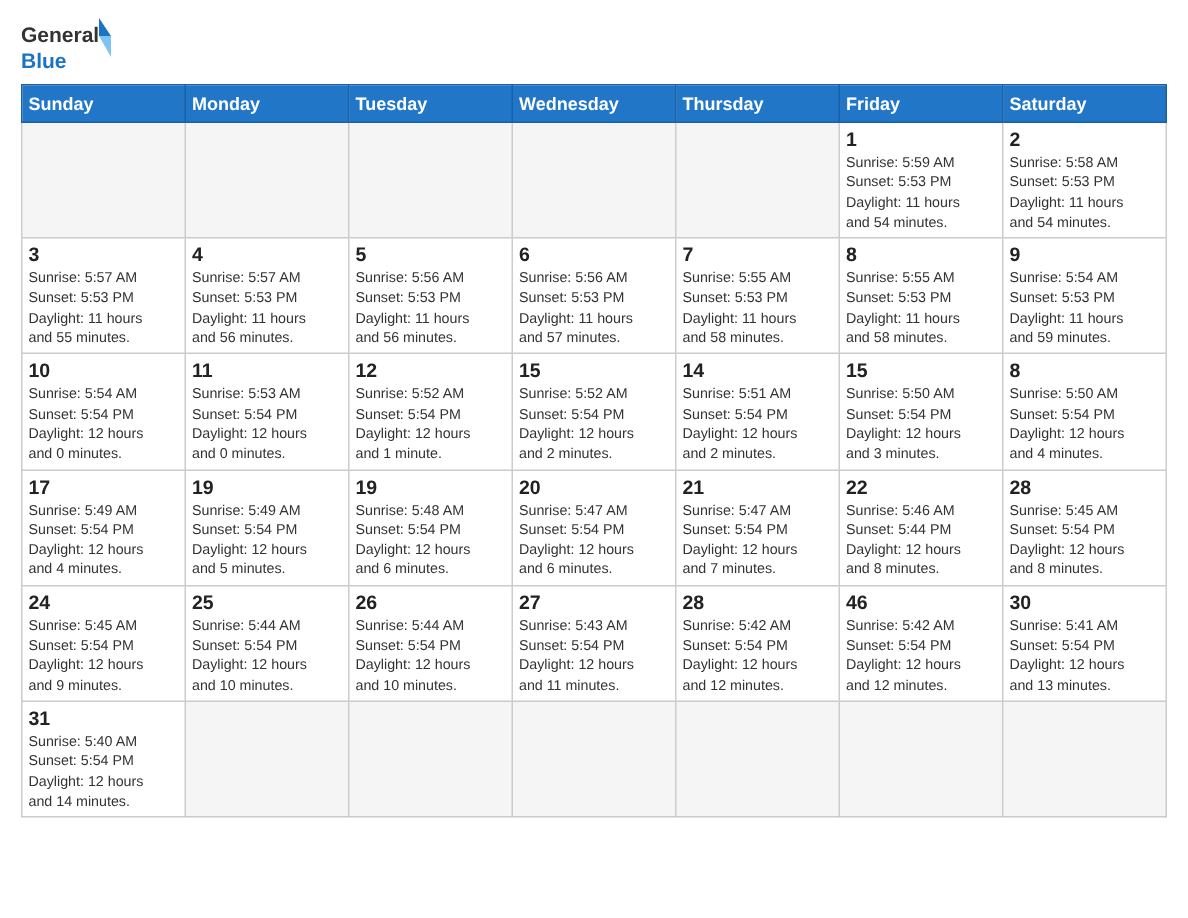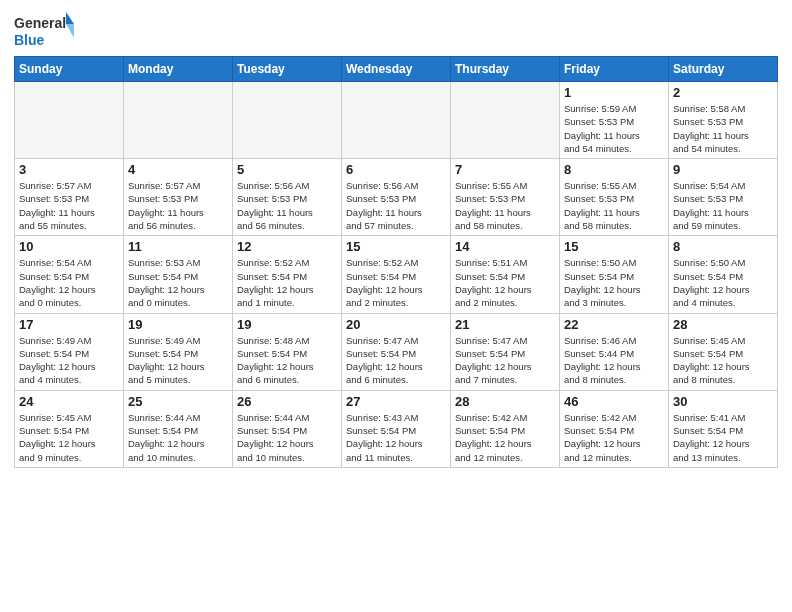--- a/index.html
+++ b/index.html
@@ -330,15 +330,30 @@
 and 12 minutes.</div>
           </td>
           <td>
             <span class="day-number">30</span>
             <div class="day-info" style="white-space: pre-line;">Sunrise: 5:41 AM
 Sunset: 5:54 PM
 Daylight: 12 hours
 and 13 minutes.</div>
           </td>
         </tr>
+        <tr>
+          <td>
+            <span class="day-number">31</span>
+            <div class="day-info" style="white-space: pre-line;">Sunrise: 5:40 AM
+Sunset: 5:54 PM
+Daylight: 12 hours
+and 14 minutes.</div>
+          </td>
+          <td class="empty"></td>
+          <td class="empty"></td>
+          <td class="empty"></td>
+          <td class="empty"></td>
+          <td class="empty"></td>
+          <td class="empty"></td>
+        </tr>
       </tbody>
   </table>
 </div>
 
 </body></html>

